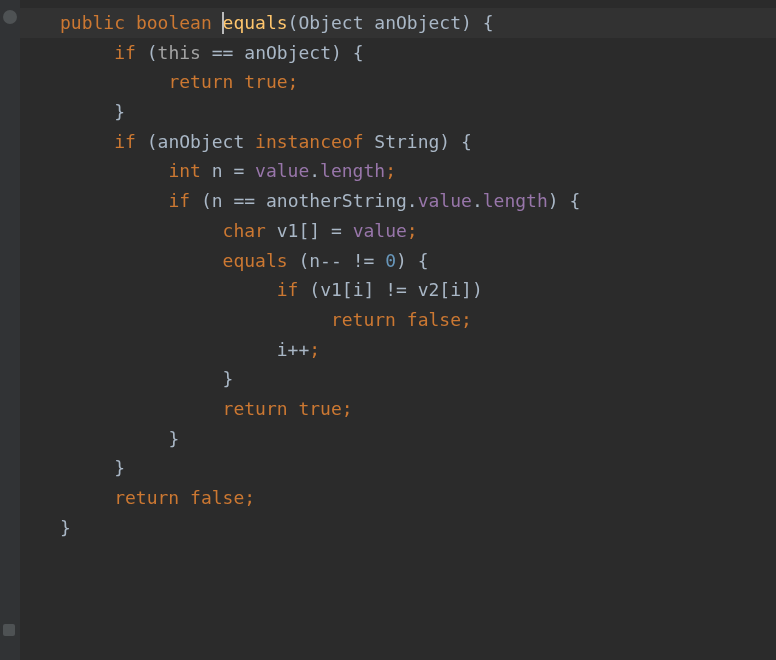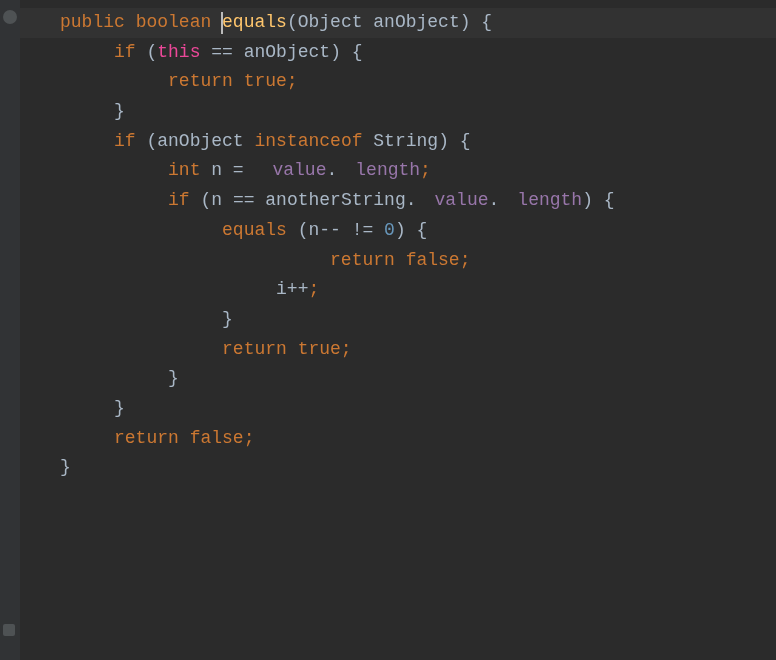--- a/index.html
+++ b/index.html
@@ -46,21 +46,20 @@
       width: 12px;
       height: 12px;
     }
     .code-area {
       padding-left: 60px;
       position: relative;
     }
     .line {
       white-space: pre;
       position: relative;
-      font-family: Liberation Mono, monospace;
     }
     .line.current {
       background: #323232;
     }
     .line.current::before {
       content: "";
       position: absolute;
       left: -60px;
       right: -100px;
       top: 0;
@@ -75,22 +74,22 @@
       background: #bbbbbb;
       vertical-align: text-top;
       margin-right: -2px;
       position: relative;
       left: -1px;
     }
     
     .kw { color: #cc7832; }
     .method-decl { color: #ffc66d; }
     .ident { color: #a9b7c6; }
-    .this { color: #ec4899; }
-    .field { color: #9876aa; margin-left: 18px; }
+    .this { color: #a3a3a3; }
+    .field { color: #9876aa; }
     .num { color: #6897bb; }
     .paren { color: #a9b7c6; }
     .op { color: #a9b7c6; }
     .semicolon { color: #cc7832; }
   </style>
 </head>
 <body>
 
 <div class="gutter">
   <div class="gutter-icon gutter-override"></div>
@@ -98,21 +97,23 @@
 </div>
 
 <div class="code-area" id="code-area">
     <div class="line current"><span></span><span class="kw">public</span> <span class="kw">boolean</span> <span class="cursor"></span><span class="method-decl">equals</span><span class="paren">(</span><span class="ident">Object anObject</span><span class="paren">)</span> <span class="paren">{</span></div>
     <div class="line"><span>     </span><span class="kw">if</span> <span class="paren">(</span><span class="this">this</span> <span class="op">==</span> <span class="ident">anObject</span><span class="paren">)</span> <span class="paren">{</span></div>
     <div class="line"><span>          </span><span class="kw">return true</span><span class="semicolon">;</span></div>
     <div class="line"><span>     </span><span class="paren">}</span></div>
     <div class="line"><span>     </span><span class="kw">if</span> <span class="paren">(</span><span class="ident">anObject </span><span class="kw">instanceof</span><span class="ident"> String</span><span class="paren">)</span> <span class="paren">{</span></div>
     <div class="line"><span>          </span><span class="kw">int</span><span class="ident"> n = </span><span class="field">value</span><span class="ident">.</span><span class="field">length</span><span class="semicolon">;</span></div>
     <div class="line"><span>          </span><span class="kw">if</span> <span class="paren">(</span><span class="ident">n </span><span class="op">==</span><span class="ident"> anotherString.</span><span class="field">value</span><span class="ident">.</span><span class="field">length</span><span class="paren">)</span> <span class="paren">{</span></div>
+    <div class="line"><span>               </span><span class="kw">char</span><span class="ident"> v1[] = </span><span class="field">value</span><span class="semicolon">;</span></div>
     <div class="line"><span>               </span><span class="kw">equals</span> <span class="paren">(</span><span class="ident">n-- </span><span class="op">!=</span> <span class="num">0</span><span class="paren">)</span> <span class="paren">{</span></div>
+    <div class="line"><span>                    </span><span class="kw">if</span> <span class="paren">(</span><span class="ident">v1[i] </span><span class="op">!=</span><span class="ident"> v2[i]</span><span class="paren">)</span></div>
     <div class="line"><span>                         </span><span class="kw">return false</span><span class="semicolon">;</span></div>
     <div class="line"><span>                    </span><span class="ident">i++</span><span class="semicolon">;</span></div>
     <div class="line"><span>               </span><span class="paren">}</span></div>
     <div class="line"><span>               </span><span class="kw">return true</span><span class="semicolon">;</span></div>
     <div class="line"><span>          </span><span class="paren">}</span></div>
     <div class="line"><span>     </span><span class="paren">}</span></div>
     <div class="line"><span>     </span><span class="kw">return false</span><span class="semicolon">;</span></div>
     <div class="line"><span></span><span class="paren">}</span></div>
   </div>
 

